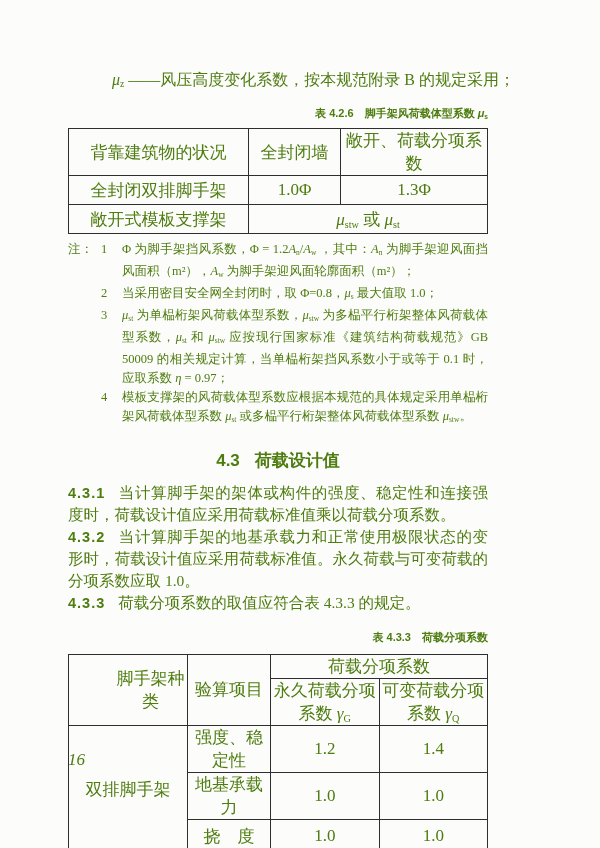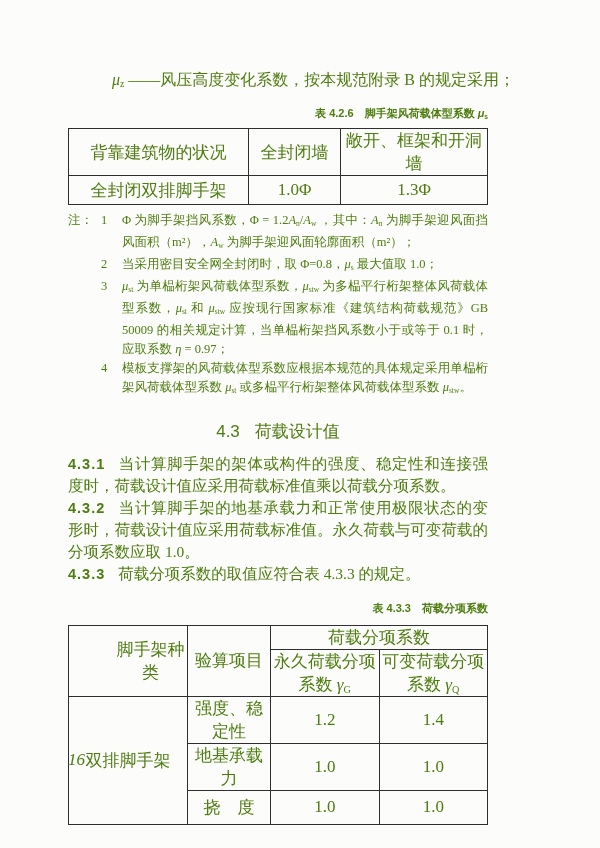--- a/index.html
+++ b/index.html
@@ -39,21 +39,21 @@
   .t433 .w3{width:160px;}
 
   
   .notes{margin-top:6px;font-size:12.5px;line-height:19px;}
   .note{display:flex;margin:0;}
   .note-label{width:33px;flex:none;}
   .note-num{width:21px;flex:none;}
   .note-body{flex:1;text-align:justify;}
 
   
-  .sec-heading{margin:20px 0 0 0;text-align:center;font-size:17px;font-weight:normal;
+  .sec-heading{margin:20px 0 0 0;text-align:center;font-size:17px;font-weight:bold;
     line-height:24px;font-family:"Liberation Sans","DejaVu Sans",sans-serif;}
   .sec-title{margin-left:15px;}
 
   
   .clauses{margin-top:9px;}
   .clause{margin:0;font-size:15.5px;line-height:22px;text-align:justify;}
   .clause-num{font-weight:bold;margin-right:13px;letter-spacing:1px;
     font-family:"Liberation Sans","DejaVu Sans",sans-serif;font-size:14.5px;}
 
   
@@ -67,26 +67,30 @@
 
     <p class="sym-line"><span class="seg-i">μ</span><span class="seg-sub">z</span><span class="seg-n"> ——风压高度变化系数，按本规范附录 B 的规定采用；</span></p>
 
     <p class="tbl-caption cap1"><span class="seg-n">表 4.2.6　脚手架风荷载体型系数 </span><span class="seg-i">μ</span><span class="seg-sub">s</span></p>
 
     <table class="t426">
       <tbody>
           <tr>
         <td class="c1">背靠建筑物的状况</td>
         <td class="c2">全封闭墙</td>
-        <td>敞开、框架和开洞墙</td>
+        <td>敞开、荷载分项系数</td>
       </tr>
       <tr>
         <td>全封闭双排脚手架</td>
         <td>1.0Φ</td>
         <td>1.3Φ</td>
+      </tr>
+      <tr>
+        <td>敞开式模板支撑架</td>
+        <td colspan="2"><span class="seg-i">μ</span><span class="seg-sub">stw</span><span class="seg-n"> 或 </span><span class="seg-i">μ</span><span class="seg-sub">st</span></td>
       </tr>
     </tbody>
       </table>
 
     <div class="notes">
       <div class="note">
         <span class="note-label">注：</span>
         <span class="note-num">1</span>
         <span class="note-body"><span class="seg-n">Φ 为脚手架挡风系数，Φ = 1.2</span><span class="seg-i">A</span><span class="seg-sub">n</span><span class="seg-n">/</span><span class="seg-i">A</span><span class="seg-sub">w</span><span class="seg-n"> ，其中：</span><span class="seg-i">A</span><span class="seg-sub">n</span><span class="seg-n"> 为脚手架迎风面挡风面积（m²），</span><span class="seg-i">A</span><span class="seg-sub">w</span><span class="seg-n"> 为脚手架迎风面轮廓面积（m²）；</span></span>
       </div>

